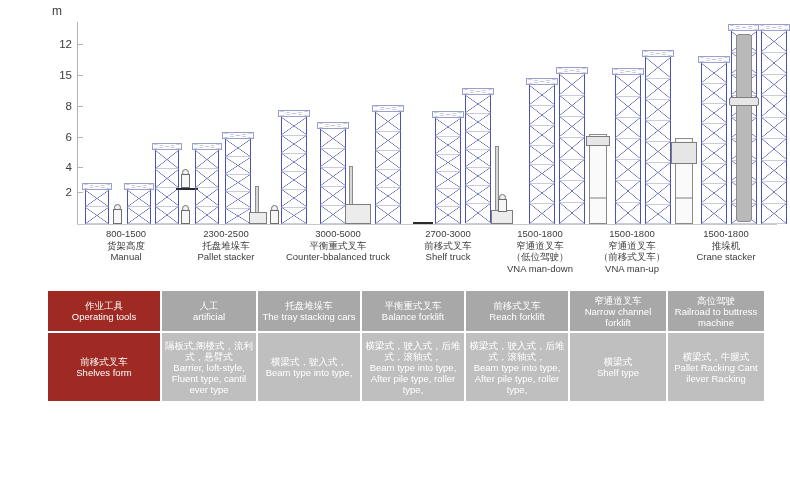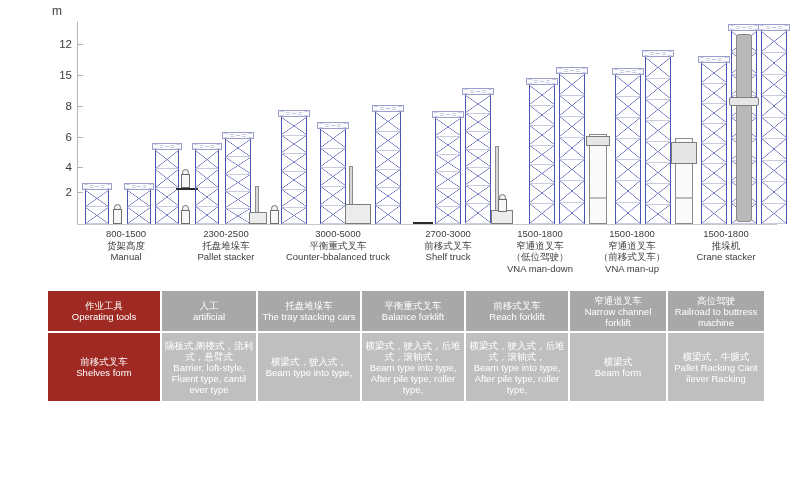--- a/index.html
+++ b/index.html
@@ -555,21 +555,21 @@
           <td class="cell">
             <span class="cn">横梁式，驶入式，后堆式，滚轴式，</span>
             <span class="en">Beam type into type, After pile type, roller type,</span>
           </td>
           <td class="cell">
             <span class="cn">横梁式，驶入式，后堆式，滚轴式，</span>
             <span class="en">Beam type into type, After pile type, roller type,</span>
           </td>
           <td class="cell">
             <span class="cn">横梁式</span>
-            <span class="en">Beam form</span>
+            <span class="en">Shelf type</span>
           </td>
           <td class="cell">
             <span class="cn">横梁式，牛腿式</span>
             <span class="en">Pallet Racking Cant ilever Racking</span>
           </td>
         </tr>
       </tbody>
     </table>
   </div>
 

